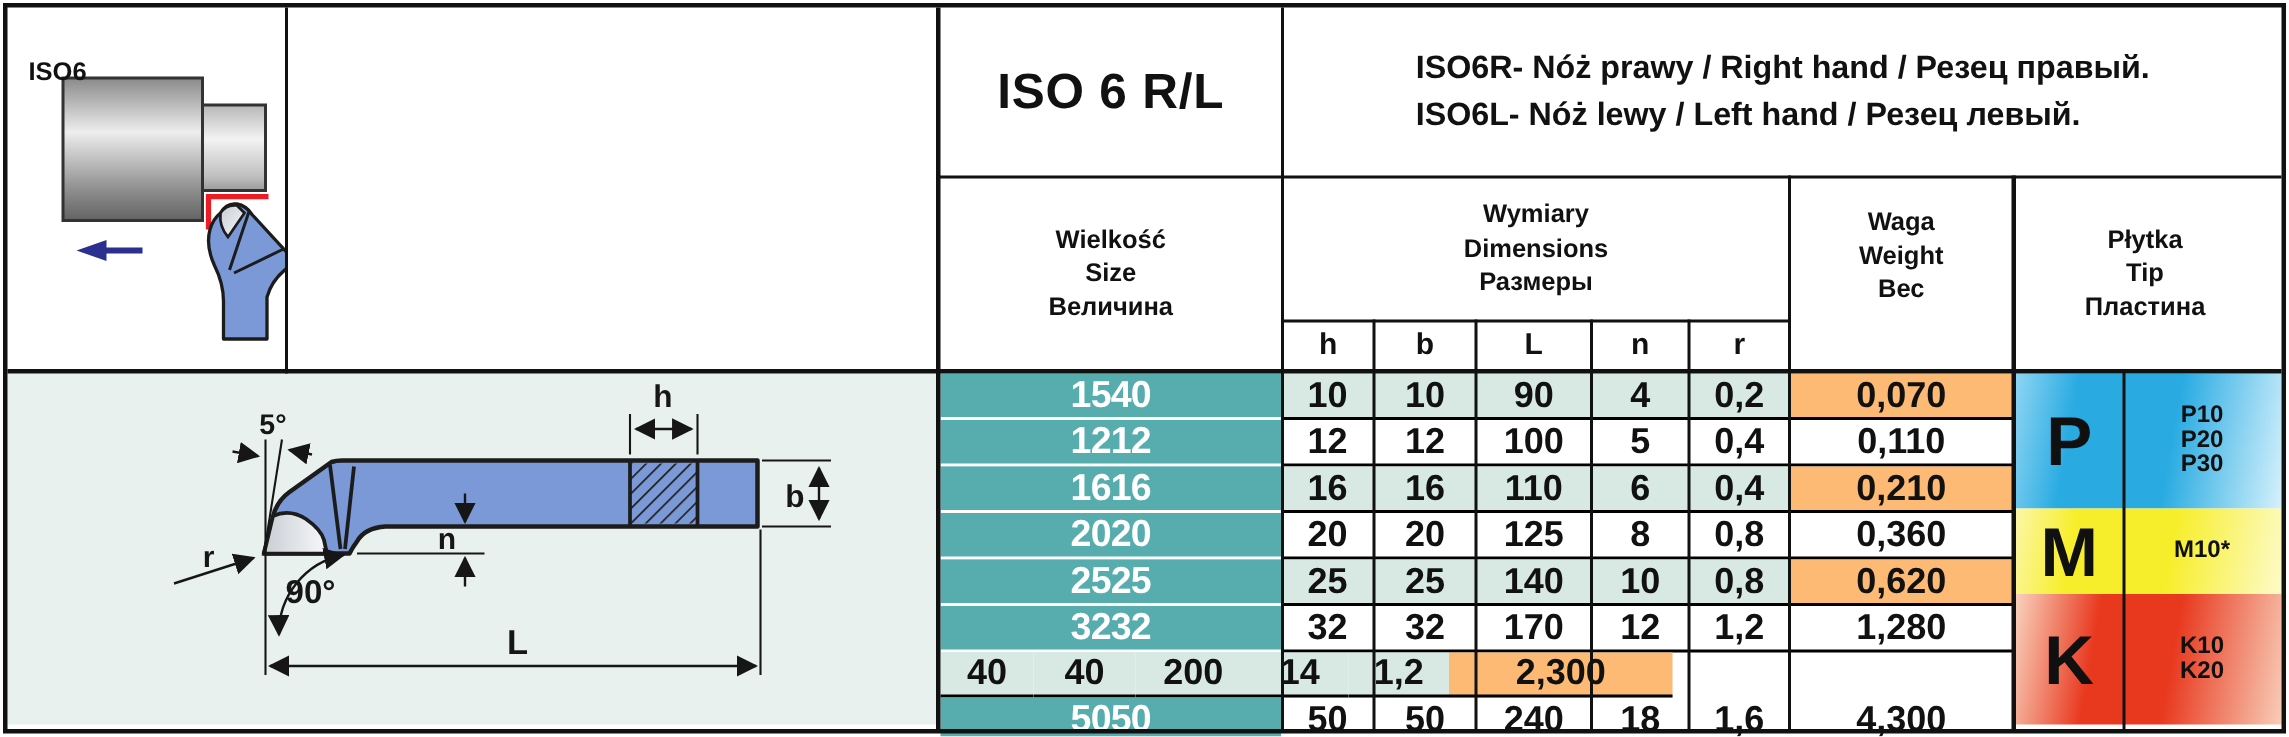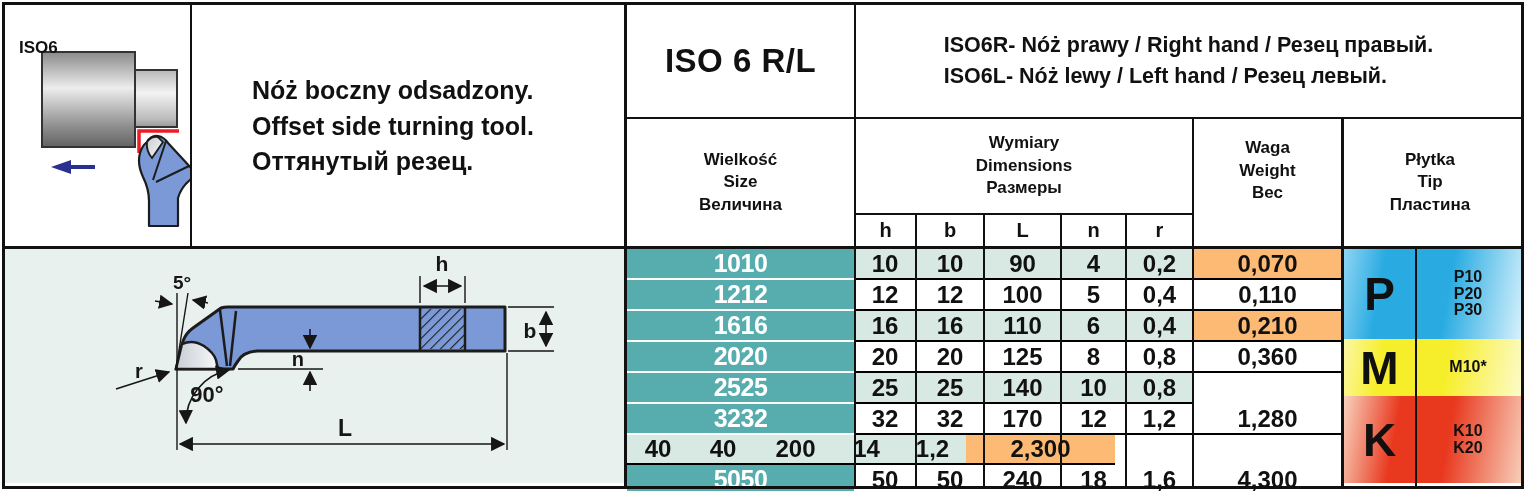--- a/index.html
+++ b/index.html
@@ -75,25 +75,20 @@
       <rect x="130" y="65" width="42" height="57" fill="url(#gSmall)" stroke="#333" stroke-width="2"></rect>
       <path d="M 134,148 L 134,126 L 174,126" fill="none" stroke="#ed1c24" stroke-width="3.5"></path>
       <path d="M 142,137 Q 146,130 153,131 Q 159,132 163,138 L 186,163 Q 191,168 186,174 Q 176,182 173,193 L 173,221 L 144,221 L 144,196 Q 144,184 138,172 Q 132,159 135,148 Q 137,141 142,137 Z" fill="#7b99d6" stroke="#1c1c1c" stroke-width="2.2" stroke-linejoin="round"></path>
       <path d="M 161,136 L 148,175 M 184,161 L 151,177" stroke="#1c1c1c" stroke-width="2" fill="none"></path>
       <path d="M 142,137 Q 146,131 153,132 L 158,137 L 147,153 Q 141,146 142,137 Z" fill="url(#gTipA)" stroke="#1c1c1c" stroke-width="1.8"></path>
       <path d="M 90,162 L 64,162" stroke="#2b2f8f" stroke-width="4"></path>
       <path d="M 66,155 L 46,162 L 66,169 Z" fill="#2b2f8f"></path>
     </svg>
   </div>
 
-  <div class="cell intro" style="left:192px;top:5px;width:432px;height:243px;">
-    <div>Nóż boczny odsadzony.</div>
-    <div>Offset side turning tool.</div>
-    <div>Оттянутый резец.</div>
-  </div>
 
   <div class="cell code" style="left:627px;top:5px;width:227px;height:112px;">ISO 6 R/L</div>
   <div class="cell variants" style="left:856px;top:5px;width:665px;height:112px;">
     <div class="inner">
       <div>ISO6R- Nóż prawy / Right hand / Резец правый.</div>
       <div>ISO6L- Nóż lewy / Left hand / Резец левый.</div>
     </div>
   </div>
 
   <div class="cell colhead" style="left:627px;top:119px;width:227px;height:127px;">
@@ -170,21 +165,21 @@
       <text x="202" y="153" font-size="22" font-weight="600" text-anchor="middle">90°</text>
 
       <path d="M 502,104 V 201" stroke="#161616" stroke-width="1.4"></path>
       <path d="M 175,195 L 499,195" stroke="#161616" stroke-width="1.6" marker-start="url(#ar)" marker-end="url(#ar)"></path>
       <text x="340" y="187" font-size="23" text-anchor="middle">L</text>
     </svg>
   </div>
 
   <div class="tbody">
     <div class="trow tinted">
-      <div class="tc size">1010</div>
+      <div class="tc size">1540</div>
       <div class="tc h">10</div>
       <div class="tc b">10</div>
       <div class="tc L">90</div>
       <div class="tc n">4</div>
       <div class="tc r">0,2</div>
       <div class="tc wt">0,070</div>
     </div>
     <div class="trow">
       <div class="tc size">1212</div>
       <div class="tc h">12</div>
@@ -212,20 +207,21 @@
       <div class="tc r">0,8</div>
       <div class="tc wt">0,360</div>
     </div>
     <div class="trow tinted">
       <div class="tc size">2525</div>
       <div class="tc h">25</div>
       <div class="tc b">25</div>
       <div class="tc L">140</div>
       <div class="tc n">10</div>
       <div class="tc r">0,8</div>
+      <div class="tc wt">0,620</div>
     </div>
     <div class="trow">
       <div class="tc size">3232</div>
       <div class="tc h">32</div>
       <div class="tc b">32</div>
       <div class="tc L">170</div>
       <div class="tc n">12</div>
       <div class="tc r">1,2</div>
       <div class="tc wt">1,280</div>
     </div>

